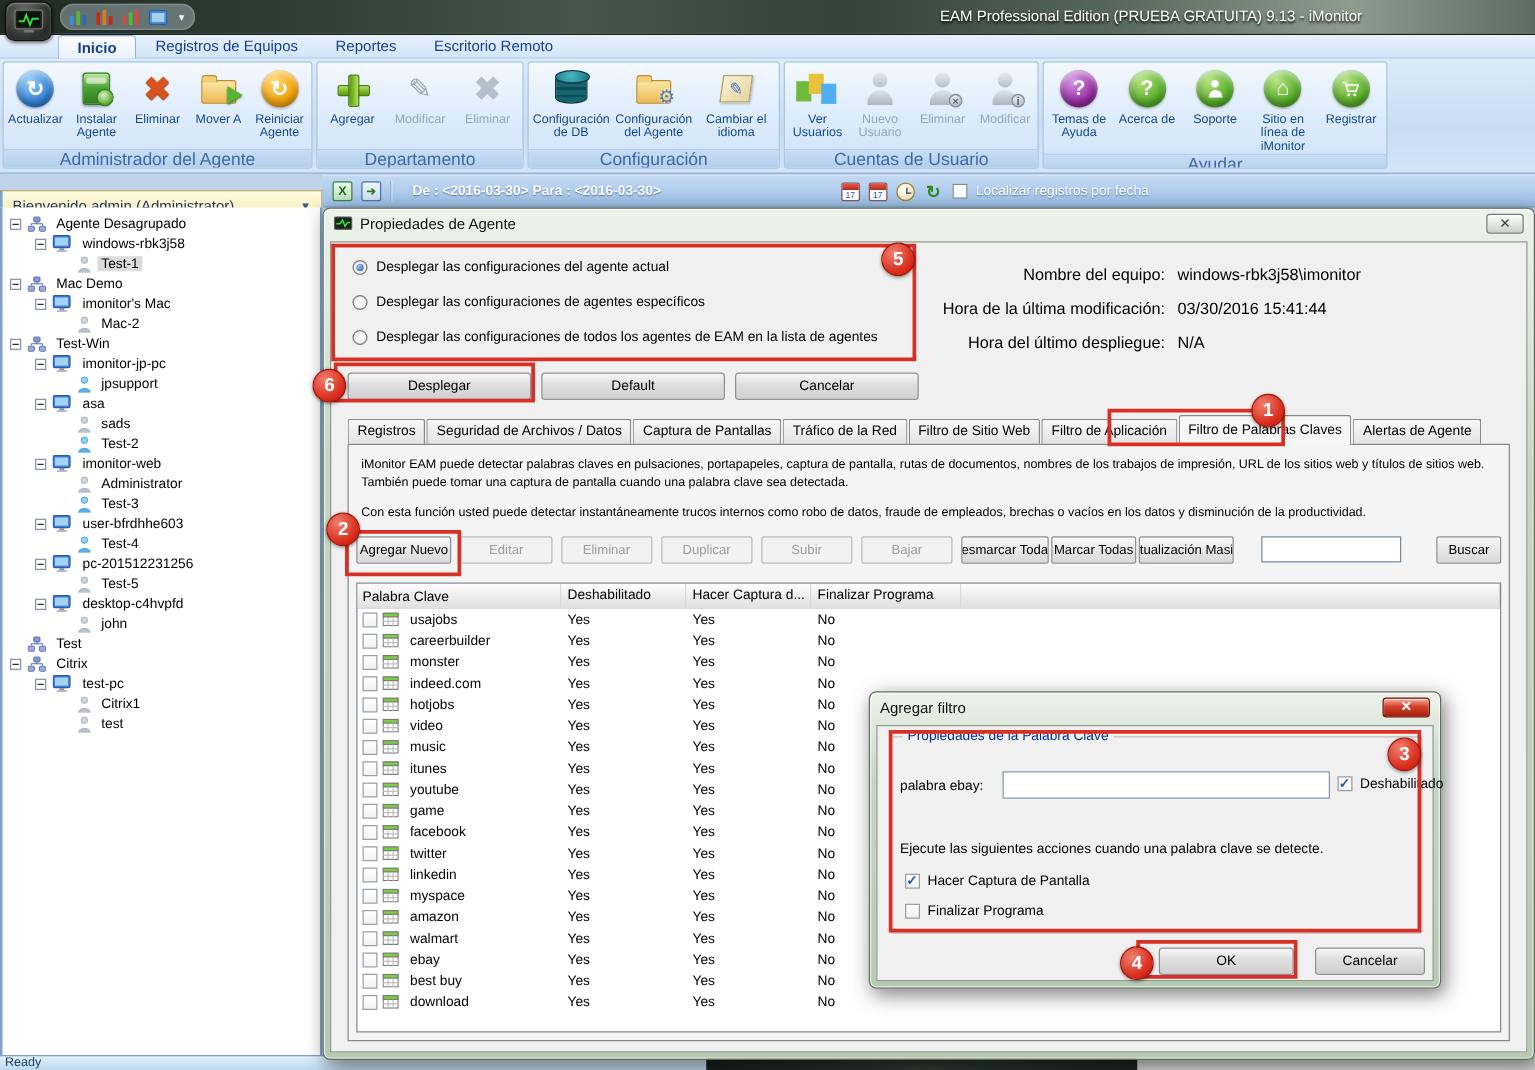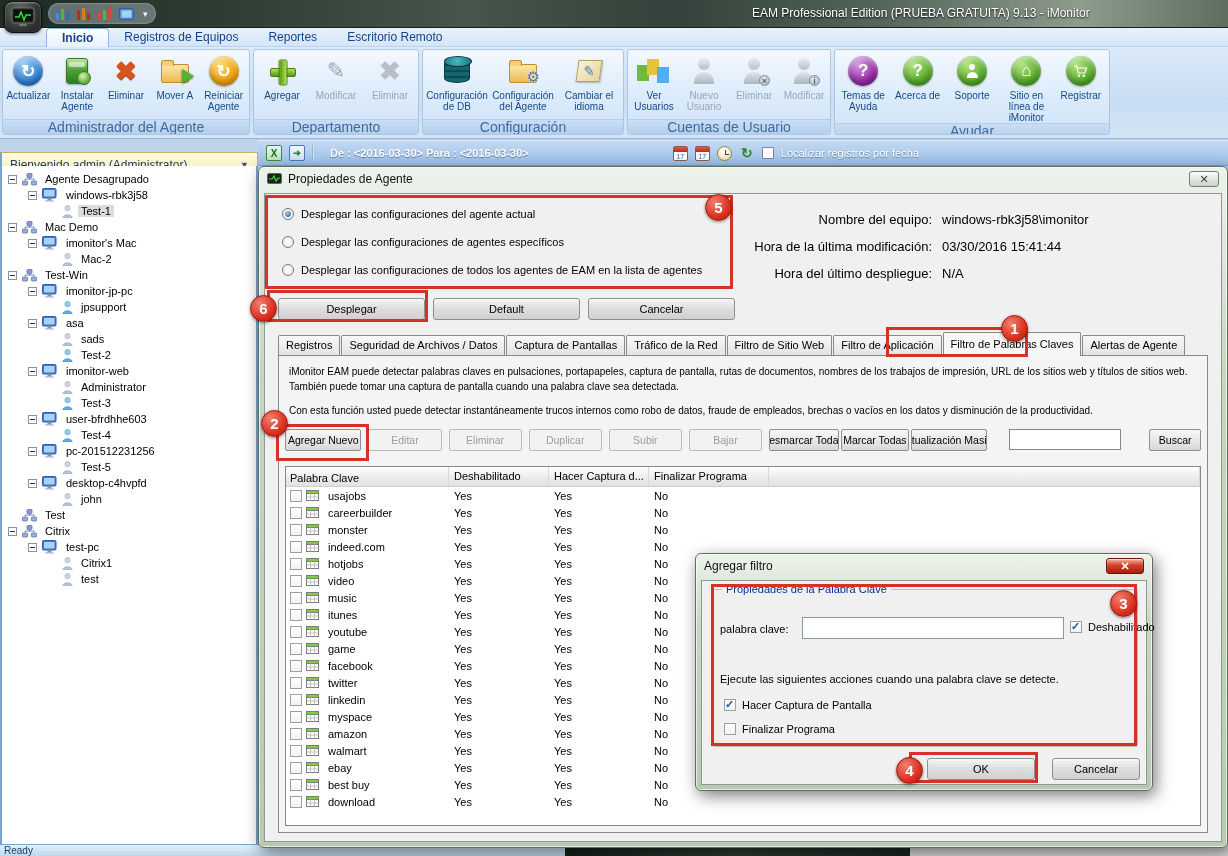--- a/index.html
+++ b/index.html
@@ -1158,21 +1158,21 @@
 
 <div class="aero" id="filter-dialog">
   <div class="dlg-title">
     <span>Agregar filtro</span>
   </div>
   <div class="xbtn red">✕</div>
   <div class="dlg-body">
     <div class="gbox">
       <span class="gbox-title">Propiedades de la Palabra Clave</span>
     </div>
-    <span class="fd-label" style="left:18px; top:42px;">palabra clave:</span>
+    <span class="fd-label" style="left:18px; top:42px;">palabra ebay:</span>
     <input class="fd-input" type="text" value="" style="">
     <div class="fd-check" style="left:368px; top:40px;">
       <span class="cb checked"></span>
       <span>Deshabilitado</span>
     </div>
     <span class="fd-label" style="left:18px; top:92px;">Ejecute las siguientes acciones cuando una palabra clave se detecte.</span>
     <div class="fd-check" style="left:22px; top:118px;">
       <span class="cb checked"></span>
       <span>Hacer Captura de Pantalla</span>
     </div>

